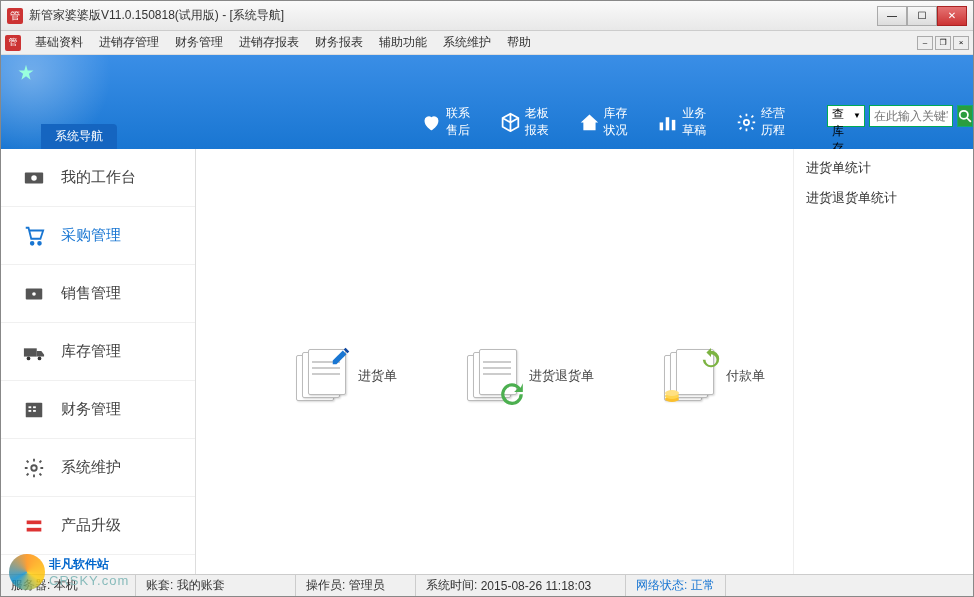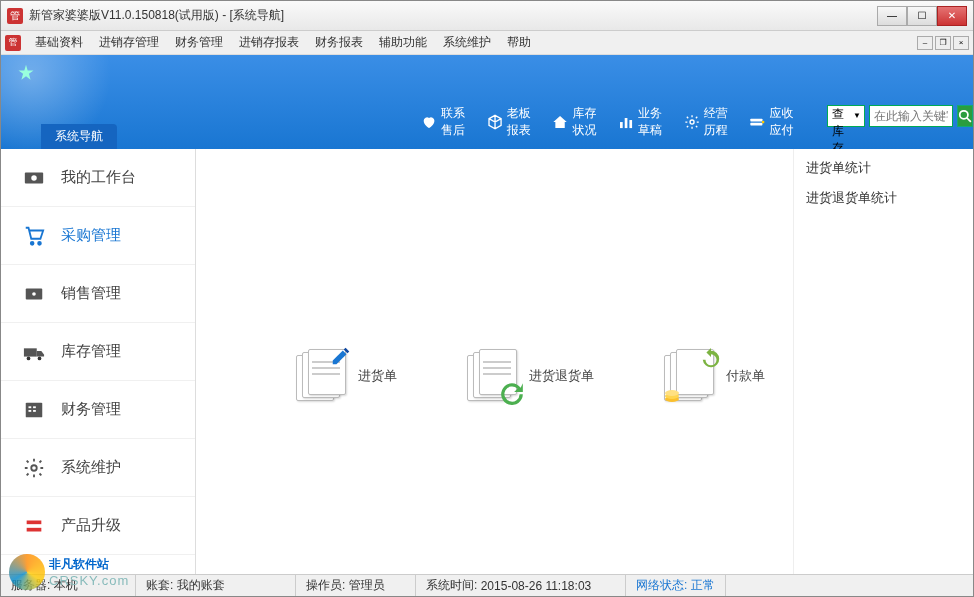--- a/index.html
+++ b/index.html
@@ -130,30 +130,20 @@
       </div>
       <div class="tool-item">
         <div class="tool-icon">
             <svg viewBox="0 0 24 24" fill="none" stroke="#fff" stroke-width="2">
               <circle cx="12" cy="12" r="3"></circle>
               <path d="M12 2v3M12 19v3M4.2 4.2l2.1 2.1M17.7 17.7l2.1 2.1M2 12h3M19 12h3M4.2 19.8l2.1-2.1M17.7 6.3l2.1-2.1"></path>
             </svg>
           </div>
         <div class="tool-label">经营历程</div>
       </div>
-      <div class="tool-item">
-        <div class="tool-icon">
-            <svg viewBox="0 0 24 24" fill="#fff">
-              <rect x="2" y="7" width="18" height="4" rx="1"></rect>
-              <rect x="2" y="13" width="18" height="4" rx="1"></rect>
-              <circle cx="21" cy="12" r="2" fill="#fc0"></circle>
-            </svg>
-          </div>
-        <div class="tool-label">应收应付</div>
-      </div>
       <div class="search-area">
         <div class="search-select">查库存</div>
         <input class="search-input" placeholder="在此输入关键字" style="">
         <div class="search-btn">
           <svg width="14" height="14" viewBox="0 0 24 24" fill="none" stroke="#fff" stroke-width="3">
               <circle cx="10" cy="10" r="7"></circle>
               <line x1="15" y1="15" x2="22" y2="22"></line>
             </svg>
         </div>
       </div>

